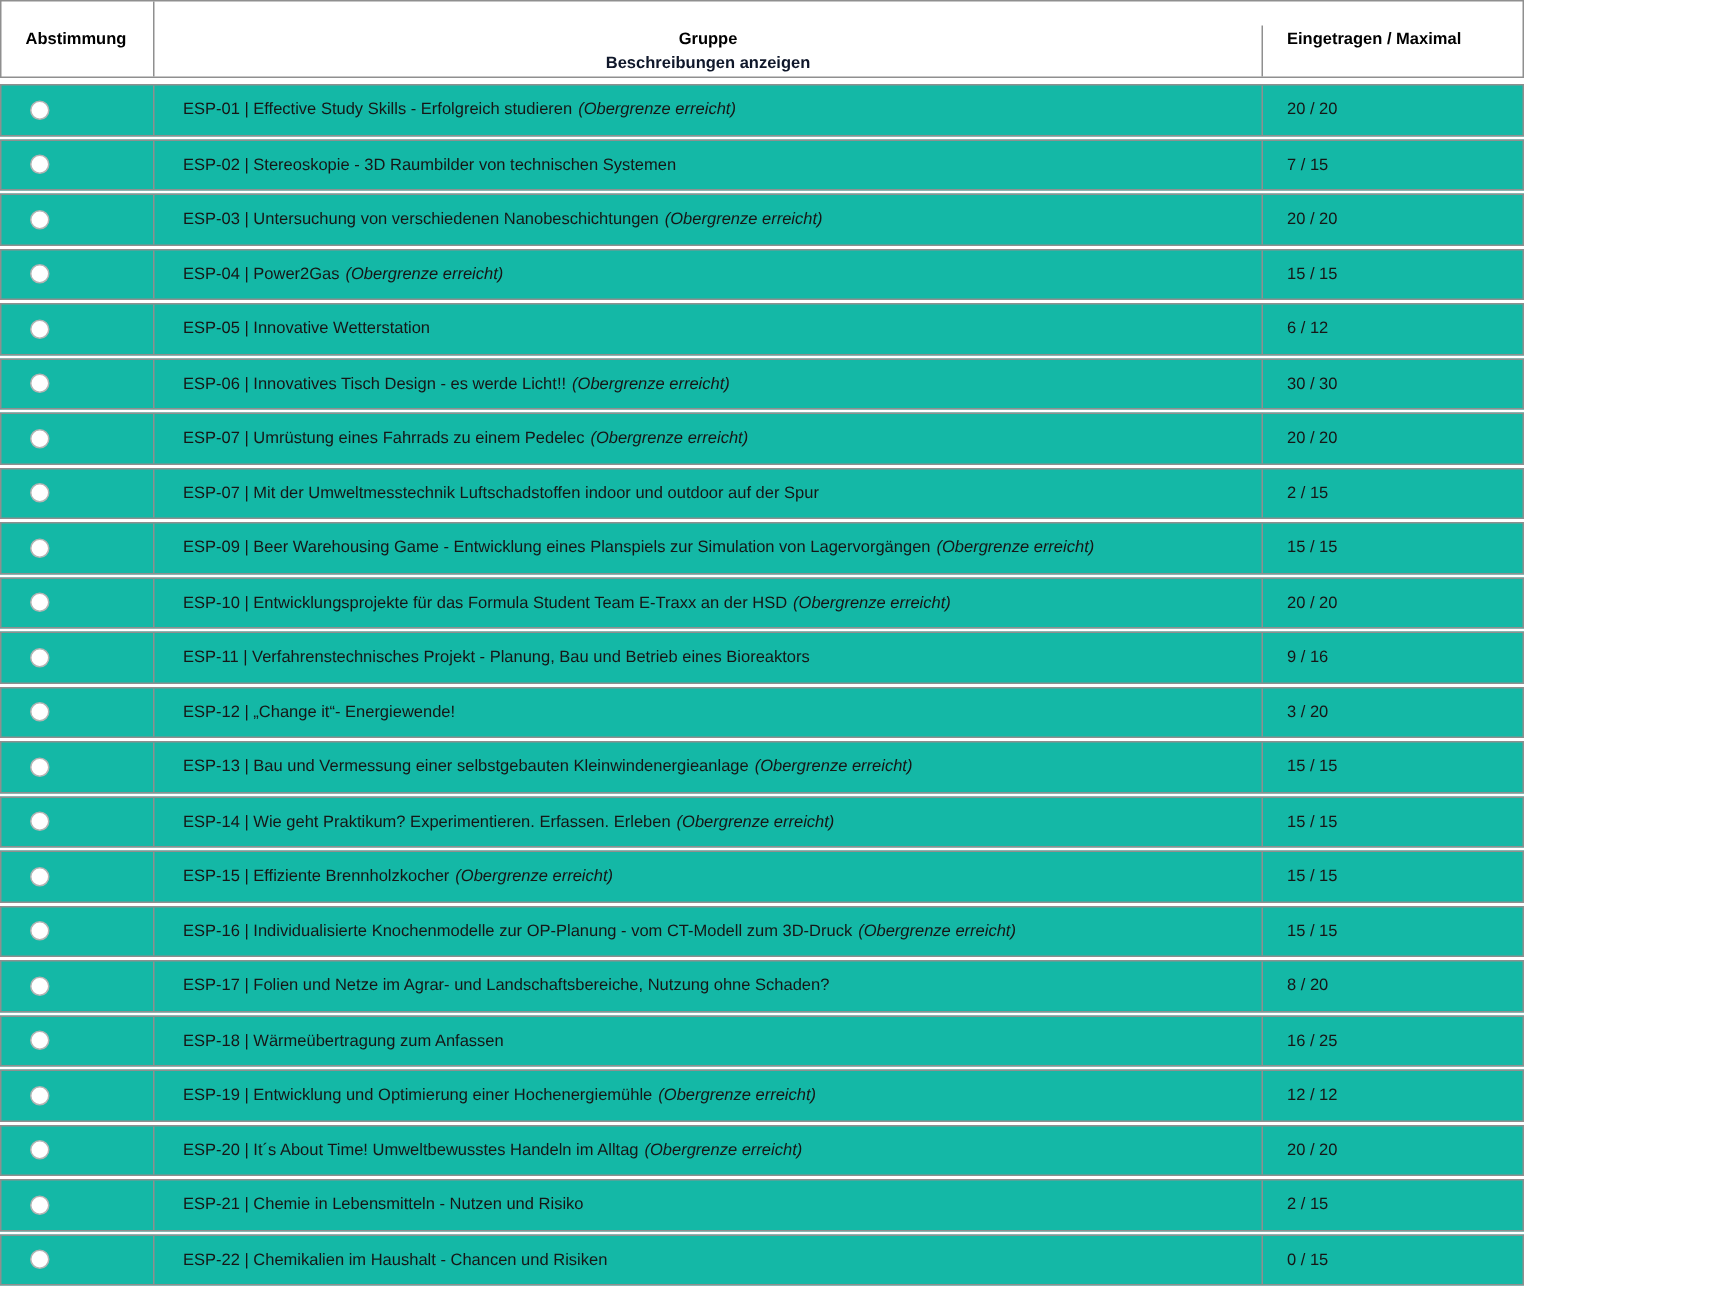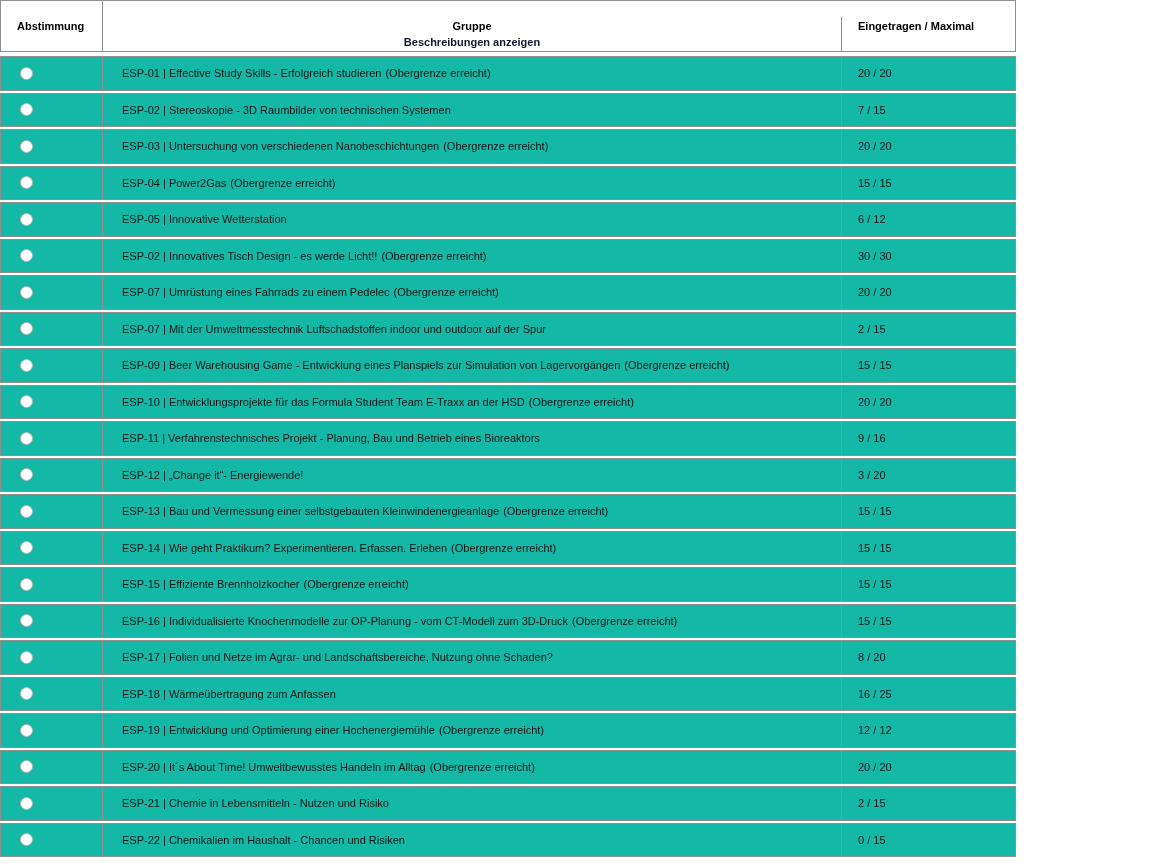--- a/index.html
+++ b/index.html
@@ -31,21 +31,21 @@
   .gruppe-title { line-height: 16px; }
   .show-desc {
     color: #0f172a; font-weight: bold; text-decoration: none;
     line-height: 16px; cursor: pointer;
   }
   .tr .c1 { padding-left: 19px; }
   .radio {
     width: 13px; height: 13px; border: 1px solid #b4b4b4;
     border-radius: 50%; background: #fff; display: inline-block; cursor: pointer;
   }
-  .note { margin-left: 4px; }
+  .note { font-style: italic; margin-left: 4px; }
 </style>
 </head>
 <body>
 
 <div class="page">
   <div class="votetable">
 
     <div class="thead">
       <div class="c1">
         <span>Abstimmung</span>
@@ -123,21 +123,21 @@
     <div class="c3">
       <span>6 / 12</span>
     </div>
   </div>
 
   <div class="tr">
     <div class="c1">
       <span class="radio"></span>
     </div>
     <div class="c2">
-      <span>ESP-02 | Innovatives Tisch Design - es werde Licht!!</span>
+      <span>ESP-06 | Innovatives Tisch Design - es werde Licht!!</span>
       <span class="note">(Obergrenze erreicht)</span>
     </div>
     <div class="c3">
       <span>30 / 30</span>
     </div>
   </div>
 
   <div class="tr">
     <div class="c1">
       <span class="radio"></span>

